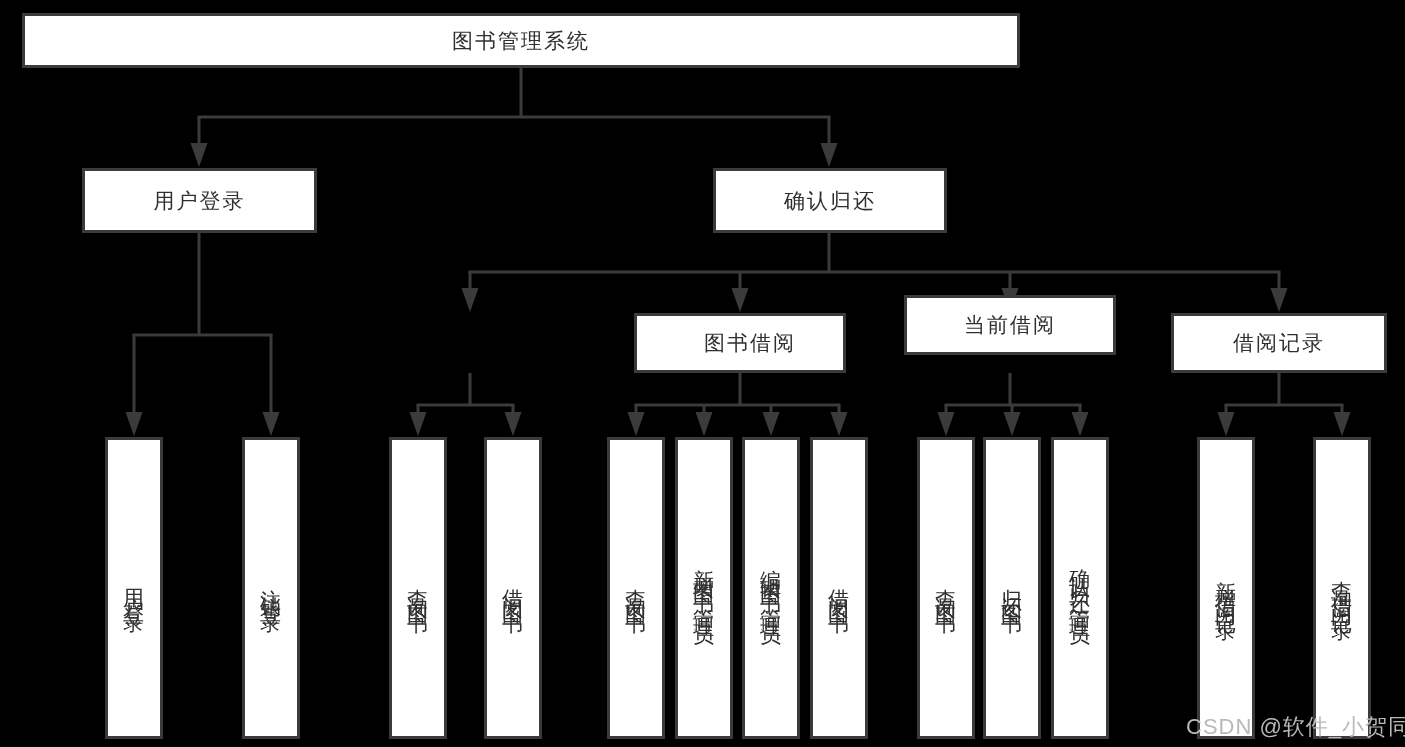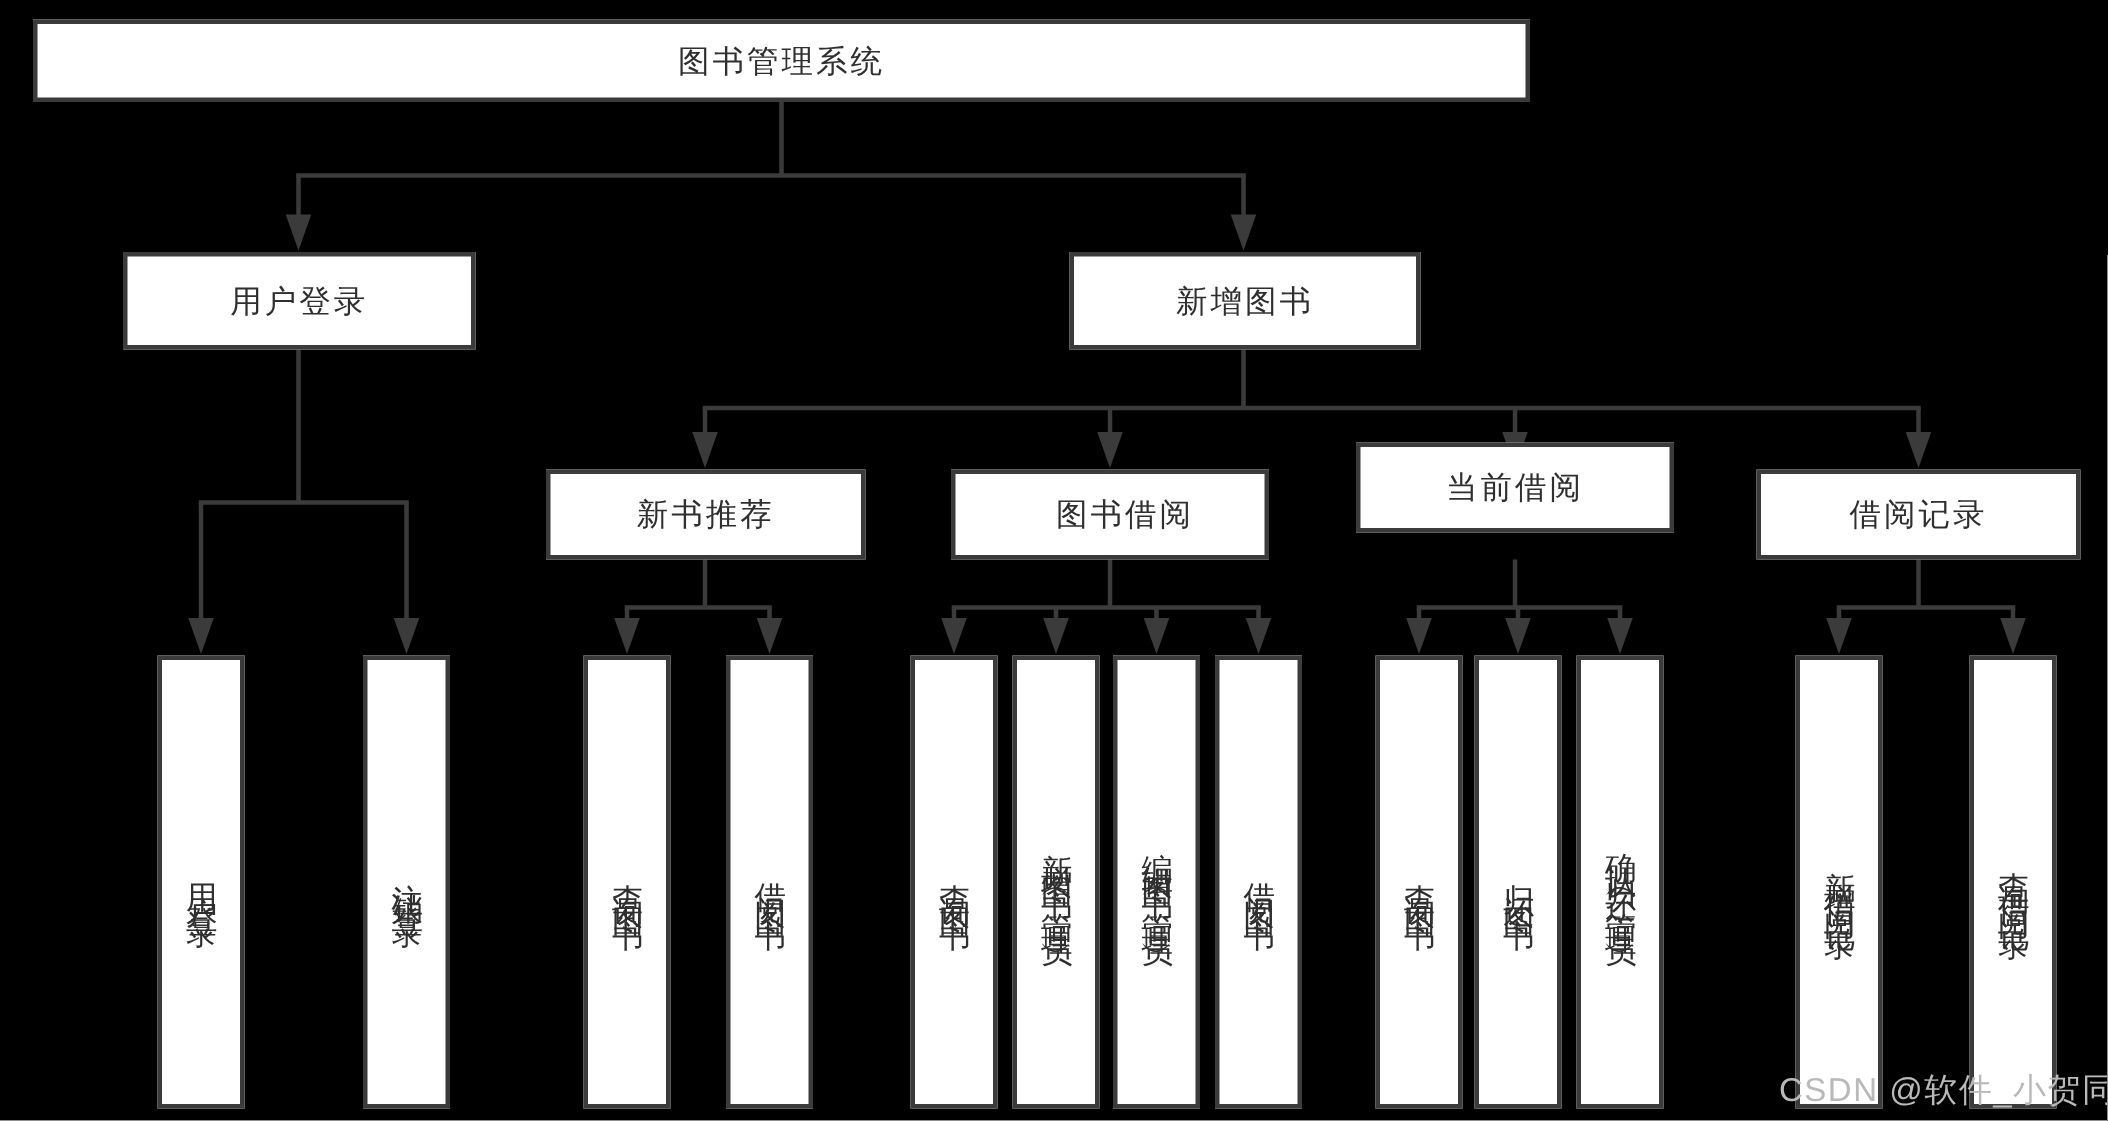--- a/index.html
+++ b/index.html
@@ -112,26 +112,23 @@
     </svg>
 
   <div class="node" style="left:22px; top:13px; width:998px; height:55px;">
     <span class="label">图书管理系统</span>
   </div>
 
   <div class="node" style="left:82px; top:168px; width:235px; height:65px;">
     <span class="label">用户登录</span>
   </div>
   <div class="node" style="left:713px; top:168px; width:234px; height:65px;">
-    <span class="label">新增图书</span>
+    <span class="label">确认归还</span>
   </div>
 
-  <div class="node" style="left:364px; top:313px; width:213px; height:60px;">
-    <span class="label">新书推荐</span>
-  </div>
   <div class="node" style="left:634px; top:313px; width:212px; height:60px;padding-left:20px;">
     <span class="label">图书借阅</span>
   </div>
   <div class="node" style="left:904px; top:295px; width:212px; height:60px;">
     <span class="label">当前借阅</span>
   </div>
   <div class="node" style="left:1171px; top:313px; width:216px; height:60px;">
     <span class="label">借阅记录</span>
   </div>
 

